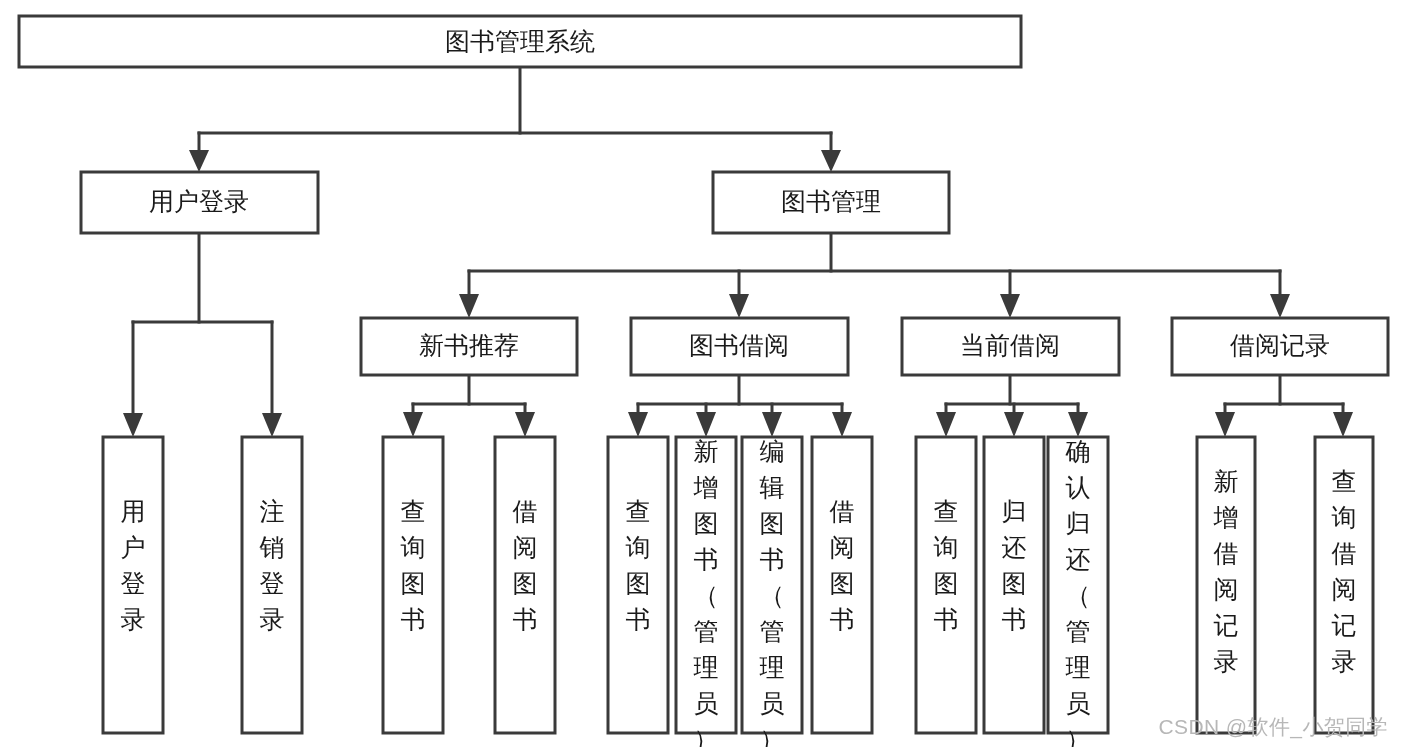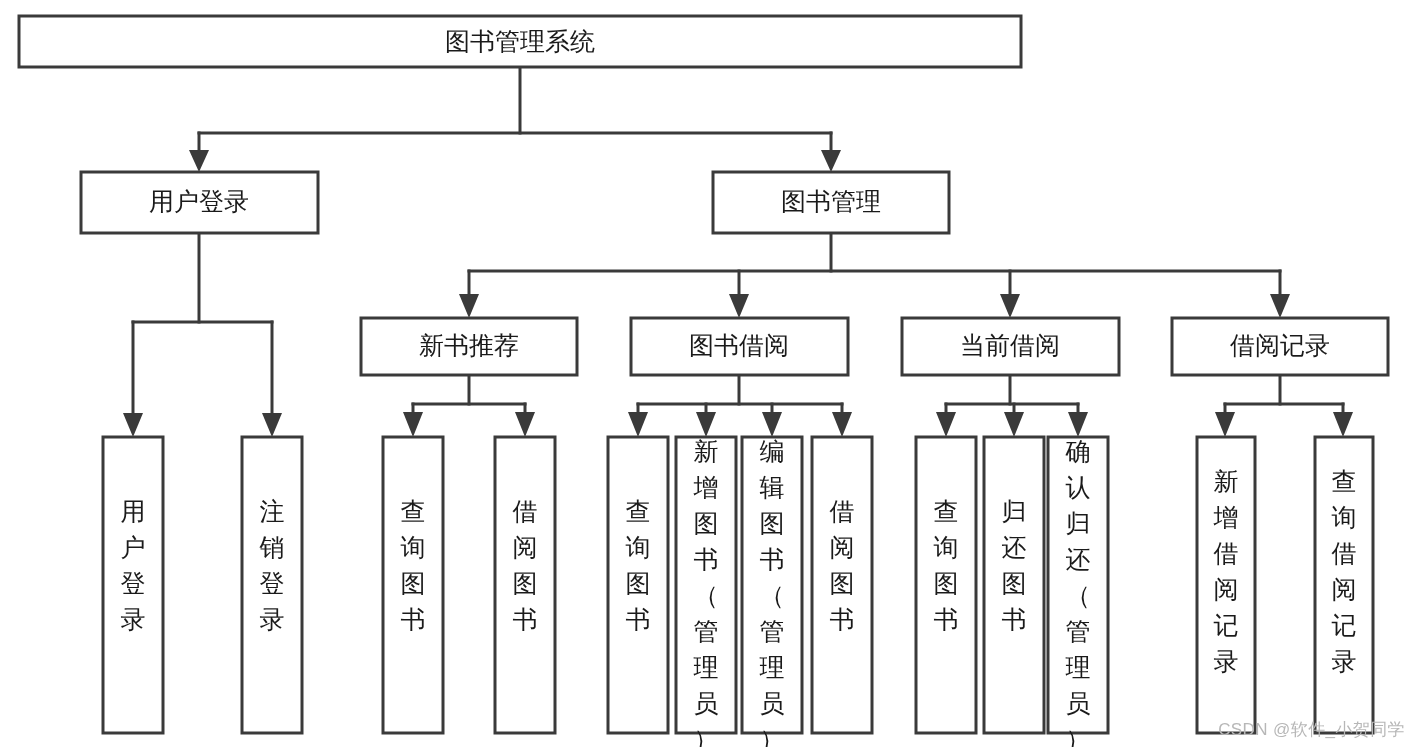--- a/index.html
+++ b/index.html
@@ -42,24 +42,24 @@
     stroke-width: 3;
     fill: none;
     stroke-linecap: square;
   }
   .arrow-head {
     fill: #3a3a3a;
     stroke: none;
   }
   .watermark {
     position: absolute;
-    right: 0;
+    right: 17px;
     bottom: 6px;
     font-family: "Liberation Sans", "DejaVu Sans", sans-serif;
-    font-size: 17px;
+    font-size: 21px;
     color: #b7b7b7;
     letter-spacing: 0.4px;
     white-space: nowrap;
     user-select: none;
   }
 </style>
 </head>
 <body>
 
 <svg id="diagram" viewBox="0 0 1405 747">

